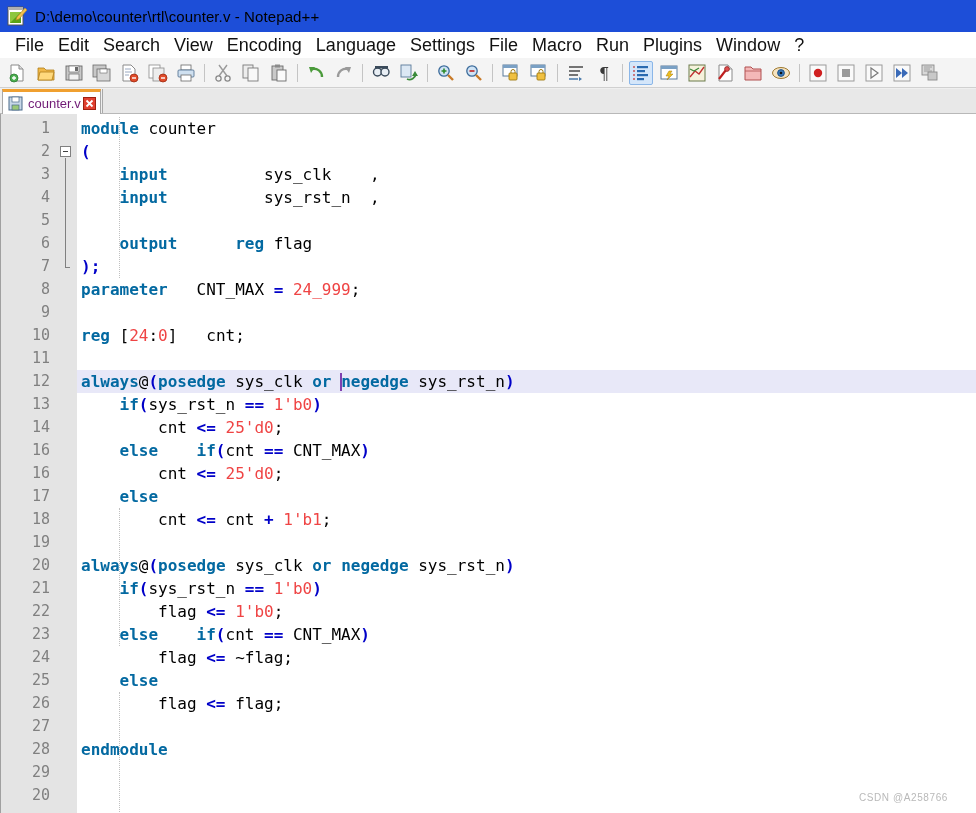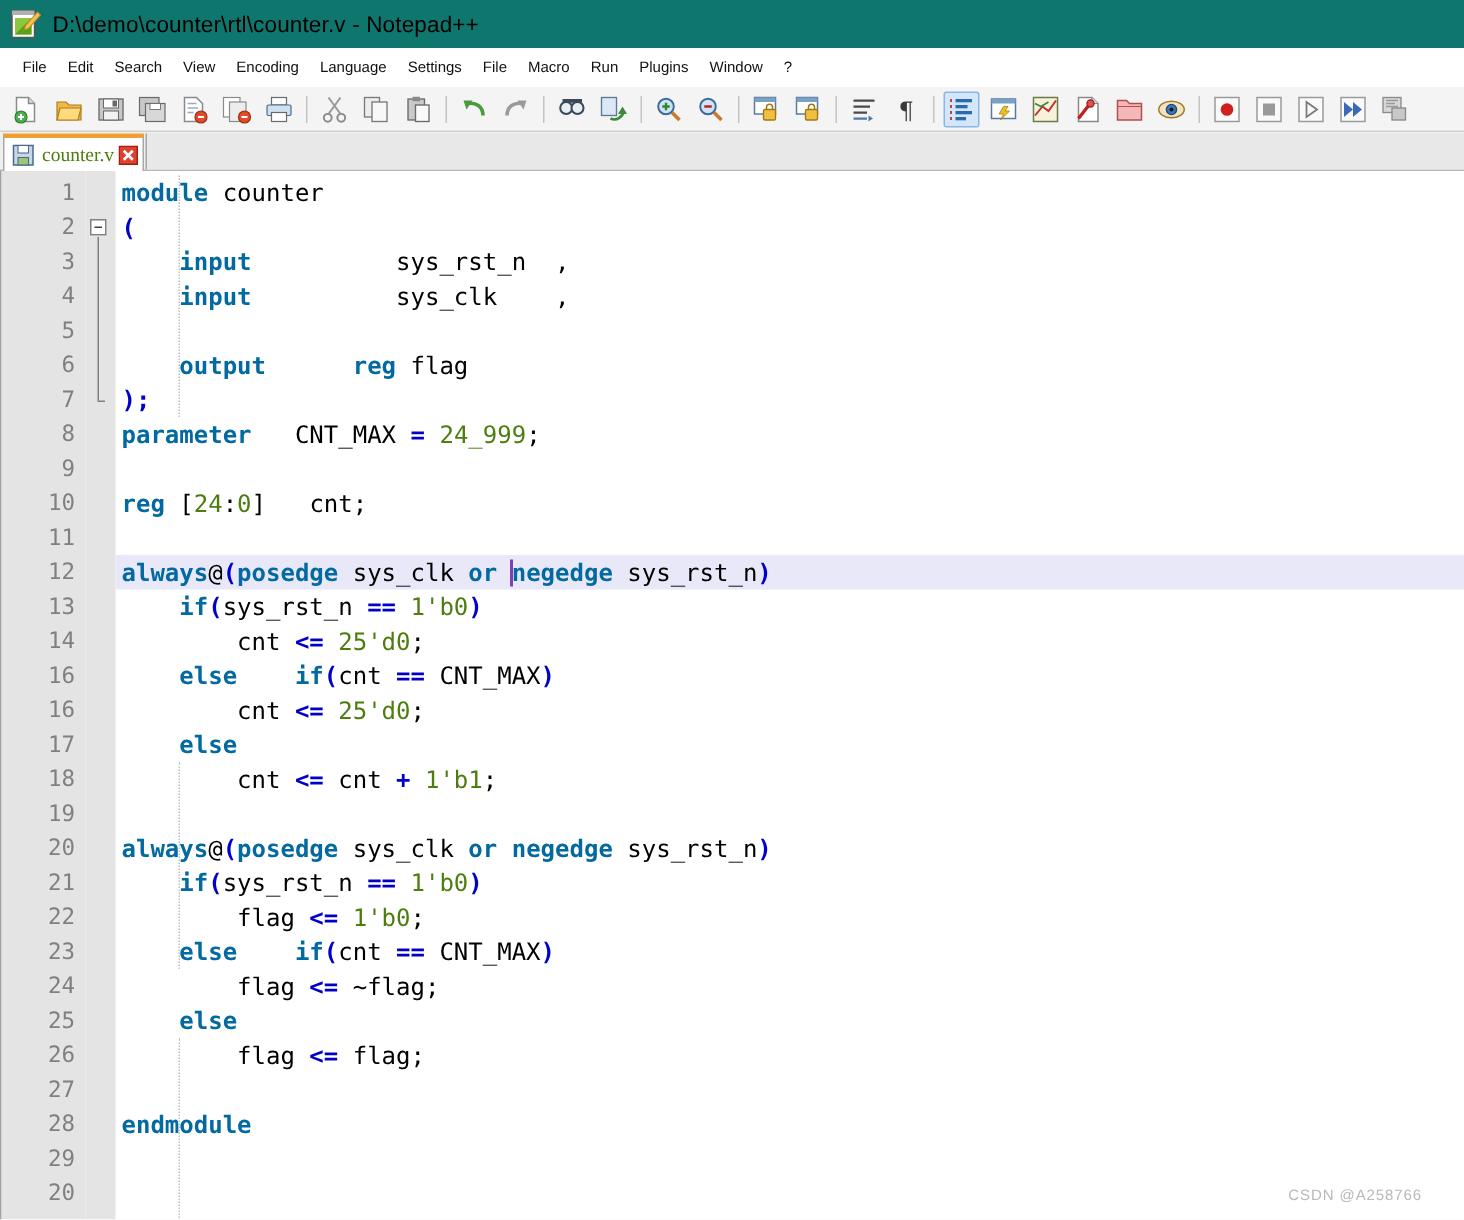--- a/index.html
+++ b/index.html
@@ -16,21 +16,21 @@
     display: flex; flex-direction: column;
     background: #f0f0f0;
     position: relative;
   }
 
   
   .titlebar {
     height: 32px;
     display: flex; align-items: center;
     padding-left: 6px;
-    background: #0f766e;
+    background: #1d4ed8;
     flex: 0 0 32px;
   }
   .titlebar .app-icon {
     width: 22px; height: 22px;
     margin-right: 7px;
     flex: 0 0 22px;
     position: relative;
   }
   .titlebar .title-text {
     font-size: 15px;
@@ -41,21 +41,21 @@
 
   
   .menubar {
     height: 26px;
     flex: 0 0 26px;
     display: flex; align-items: center;
     background: #ffffff;
     padding-left: 8px;
   }
   .menu-item {
-    font-size: 10px;
+    font-size: 18px;
     color: #111111;
     padding: 2px 7px;
     white-space: nowrap;
     cursor: default;
   }
 
   
   .toolbar {
     height: 30px;
     flex: 0 0 30px;
@@ -104,23 +104,23 @@
     margin-right: 1px;
     position: relative;
     top: 1px;
   }
   .tab .tab-icon {
     width: 15px; height: 15px;
     margin-right: 5px;
     flex: 0 0 15px;
   }
   .tab .tab-label {
-    font-family: Liberation Serif, serif;
+    font-family: Liberation Sans, sans-serif;
     font-size: 13px;
-    color: #4d7c0f;
+    color: #701a75;
     white-space: nowrap;
   }
   .tab .tab-close {
     width: 14px; height: 14px;
     margin-left: 2px;
     flex: 0 0 14px;
     display: flex; align-items: center; justify-content: center;
   }
   .tabbar .tab-filler {
     flex: 1 1 auto;
@@ -202,21 +202,21 @@
     height: 23px;
     line-height: 23px;
     white-space: pre;
     padding-left: 4px;
     position: relative;
   }
   .code-line.current {
     background: #e8e8f8;
   }
   .kw   { color: #0369a1; font-weight: bold; }
-  .num  { color: #4d7c0f; margin-top: 16px; }
+  .num  { color: #ef4444; margin-top: 16px; }
   .id   { color: #000000; }
   .op   { color: #0000c8; font-weight: bold; }
   .caret {
     display: inline-block;
     width: 0;
     border-left: 2px solid #8040b0;
     height: 18px;
     vertical-align: -4px;
     margin-left: -1px;
     margin-right: -1px;
@@ -601,22 +601,22 @@
         <div class="fold-box" style="top: 32px;"></div>
         <div class="fold-line" style="top: 44px; height: 109px;"></div>
         <div class="fold-end" style="top: 153px; left: 8px;"></div>
       </div>
     <div class="code">
       <div class="indent-guide" style="left:42px; top:3px; height:161px;"></div>
       <div class="indent-guide" style="left:42px; top:394px; height:138px;"></div>
       <div class="indent-guide" style="left:42px; top:578px; height:138px;"></div>
     <div class="code-line"><span class="kw">module</span><span class="id"> counter</span></div>
         <div class="code-line"><span class="op">(</span></div>
+        <div class="code-line"><span class="id">    </span><span class="kw">input</span><span class="id">          sys_clk    ,</span></div>
         <div class="code-line"><span class="id">    </span><span class="kw">input</span><span class="id">          sys_rst_n  ,</span></div>
-        <div class="code-line"><span class="id">    </span><span class="kw">input</span><span class="id">          sys_clk    ,</span></div>
         <div class="code-line">&nbsp;</div>
         <div class="code-line"><span class="id">    </span><span class="kw">output</span><span class="id">      </span><span class="kw">reg</span><span class="id"> flag</span></div>
         <div class="code-line"><span class="op">);</span></div>
         <div class="code-line"><span class="kw">parameter</span><span class="id">   CNT_MAX </span><span class="op">=</span><span class="id"> </span><span class="num">24_999</span><span class="id">;</span></div>
         <div class="code-line">&nbsp;</div>
         <div class="code-line"><span class="kw">reg</span><span class="id"> [</span><span class="num">24</span><span class="id">:</span><span class="num">0</span><span class="id">]   cnt;</span></div>
         <div class="code-line">&nbsp;</div>
         <div class="code-line current"><span class="kw">always</span><span class="id">@</span><span class="op">(</span><span class="kw">posedge</span><span class="id"> sys_clk </span><span class="kw">or</span><span class="id"> </span><span class="caret"></span><span class="kw">negedge</span><span class="id"> sys_rst_n</span><span class="op">)</span></div>
         <div class="code-line"><span class="id">    </span><span class="kw">if</span><span class="op">(</span><span class="id">sys_rst_n </span><span class="op">==</span><span class="id"> </span><span class="num">1'b0</span><span class="op">)</span></div>
         <div class="code-line"><span class="id">        cnt </span><span class="op">&lt;=</span><span class="id"> </span><span class="num">25'd0</span><span class="id">;</span></div>

